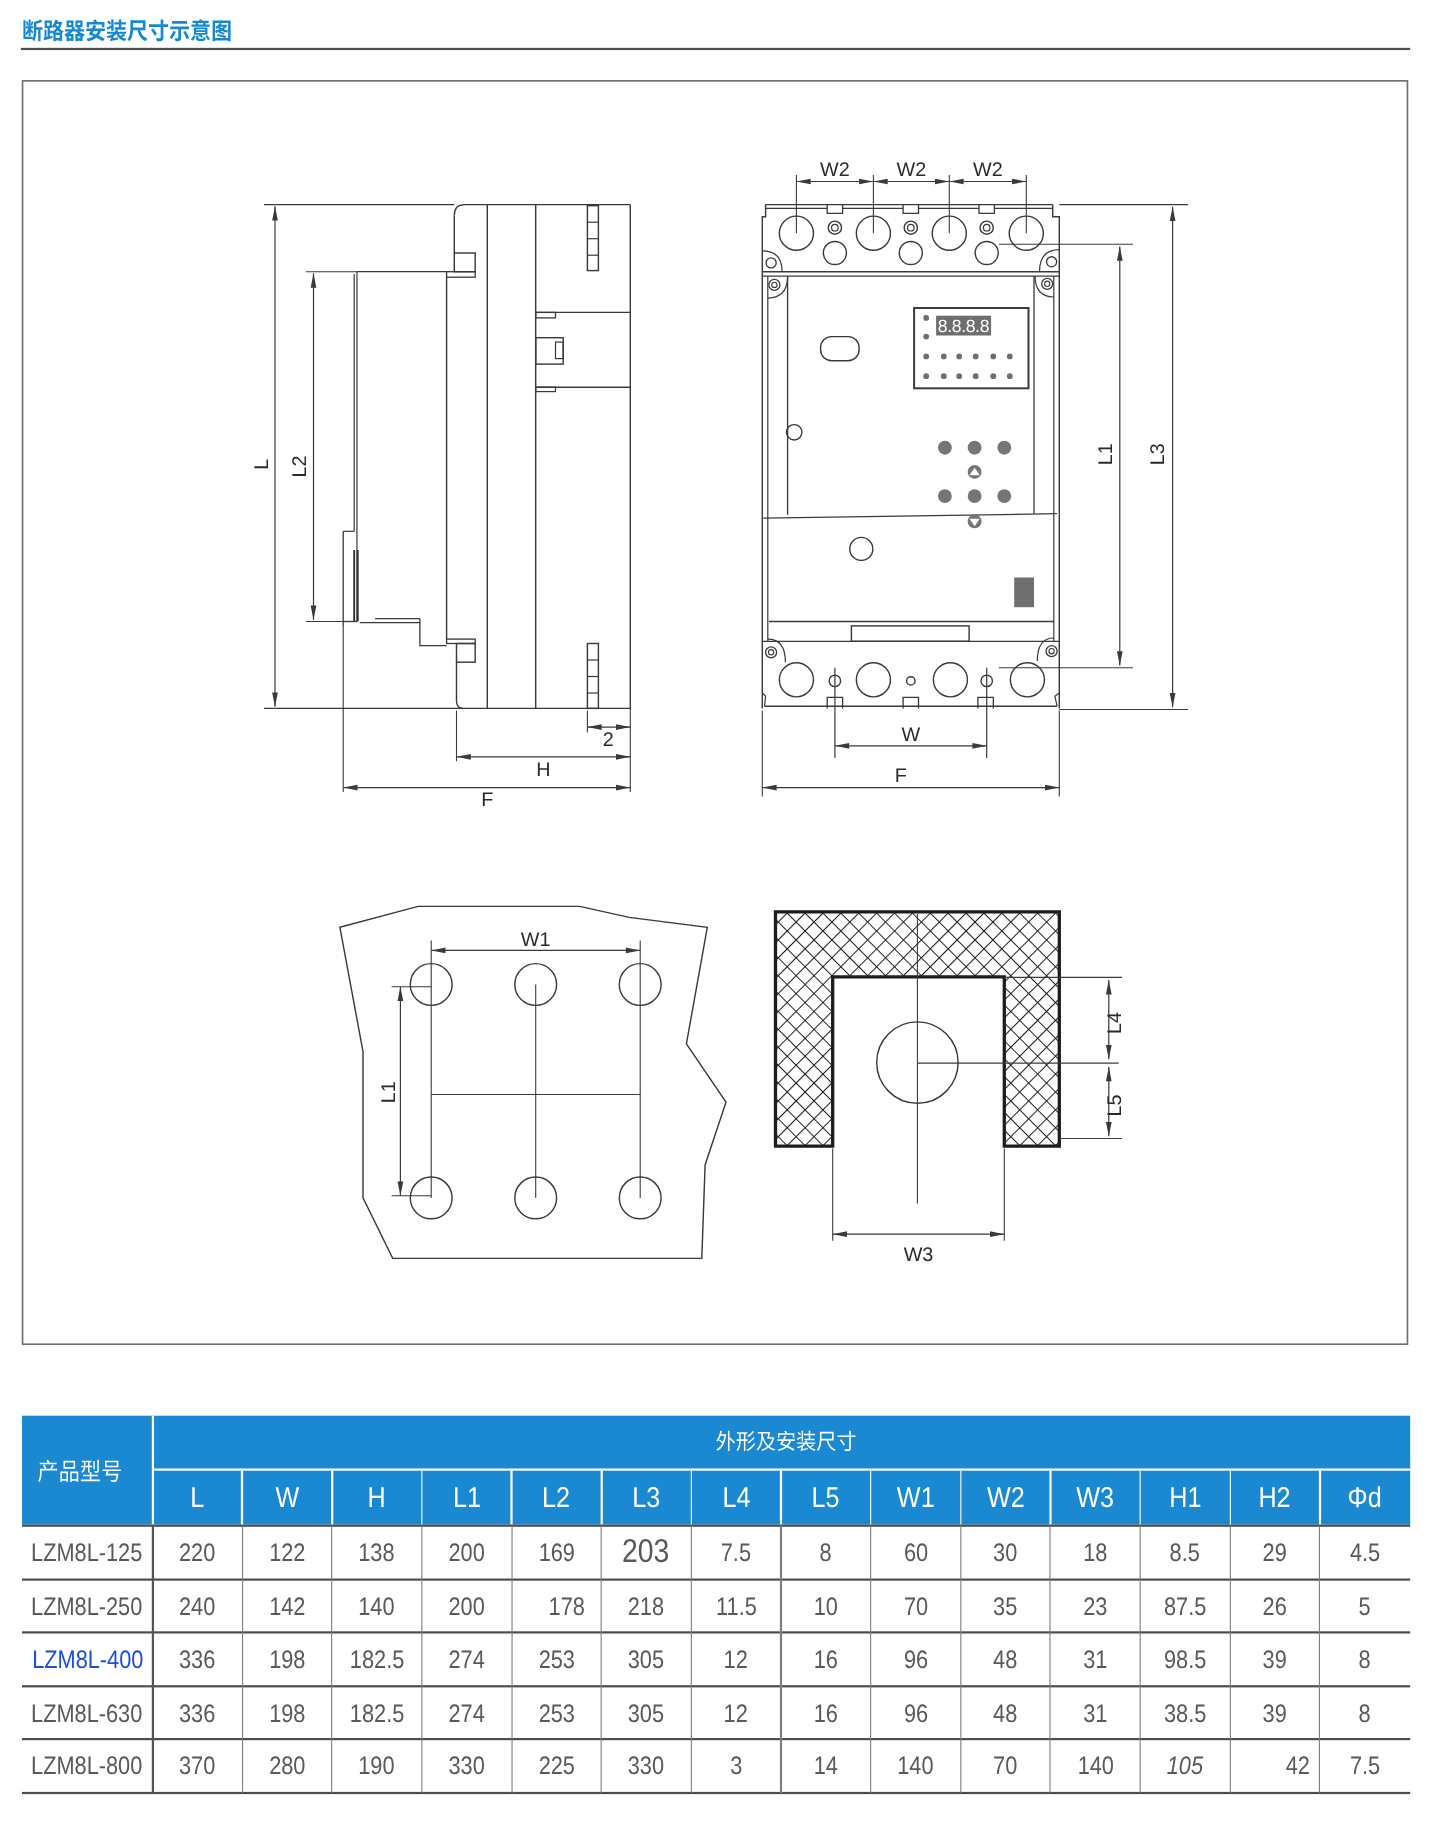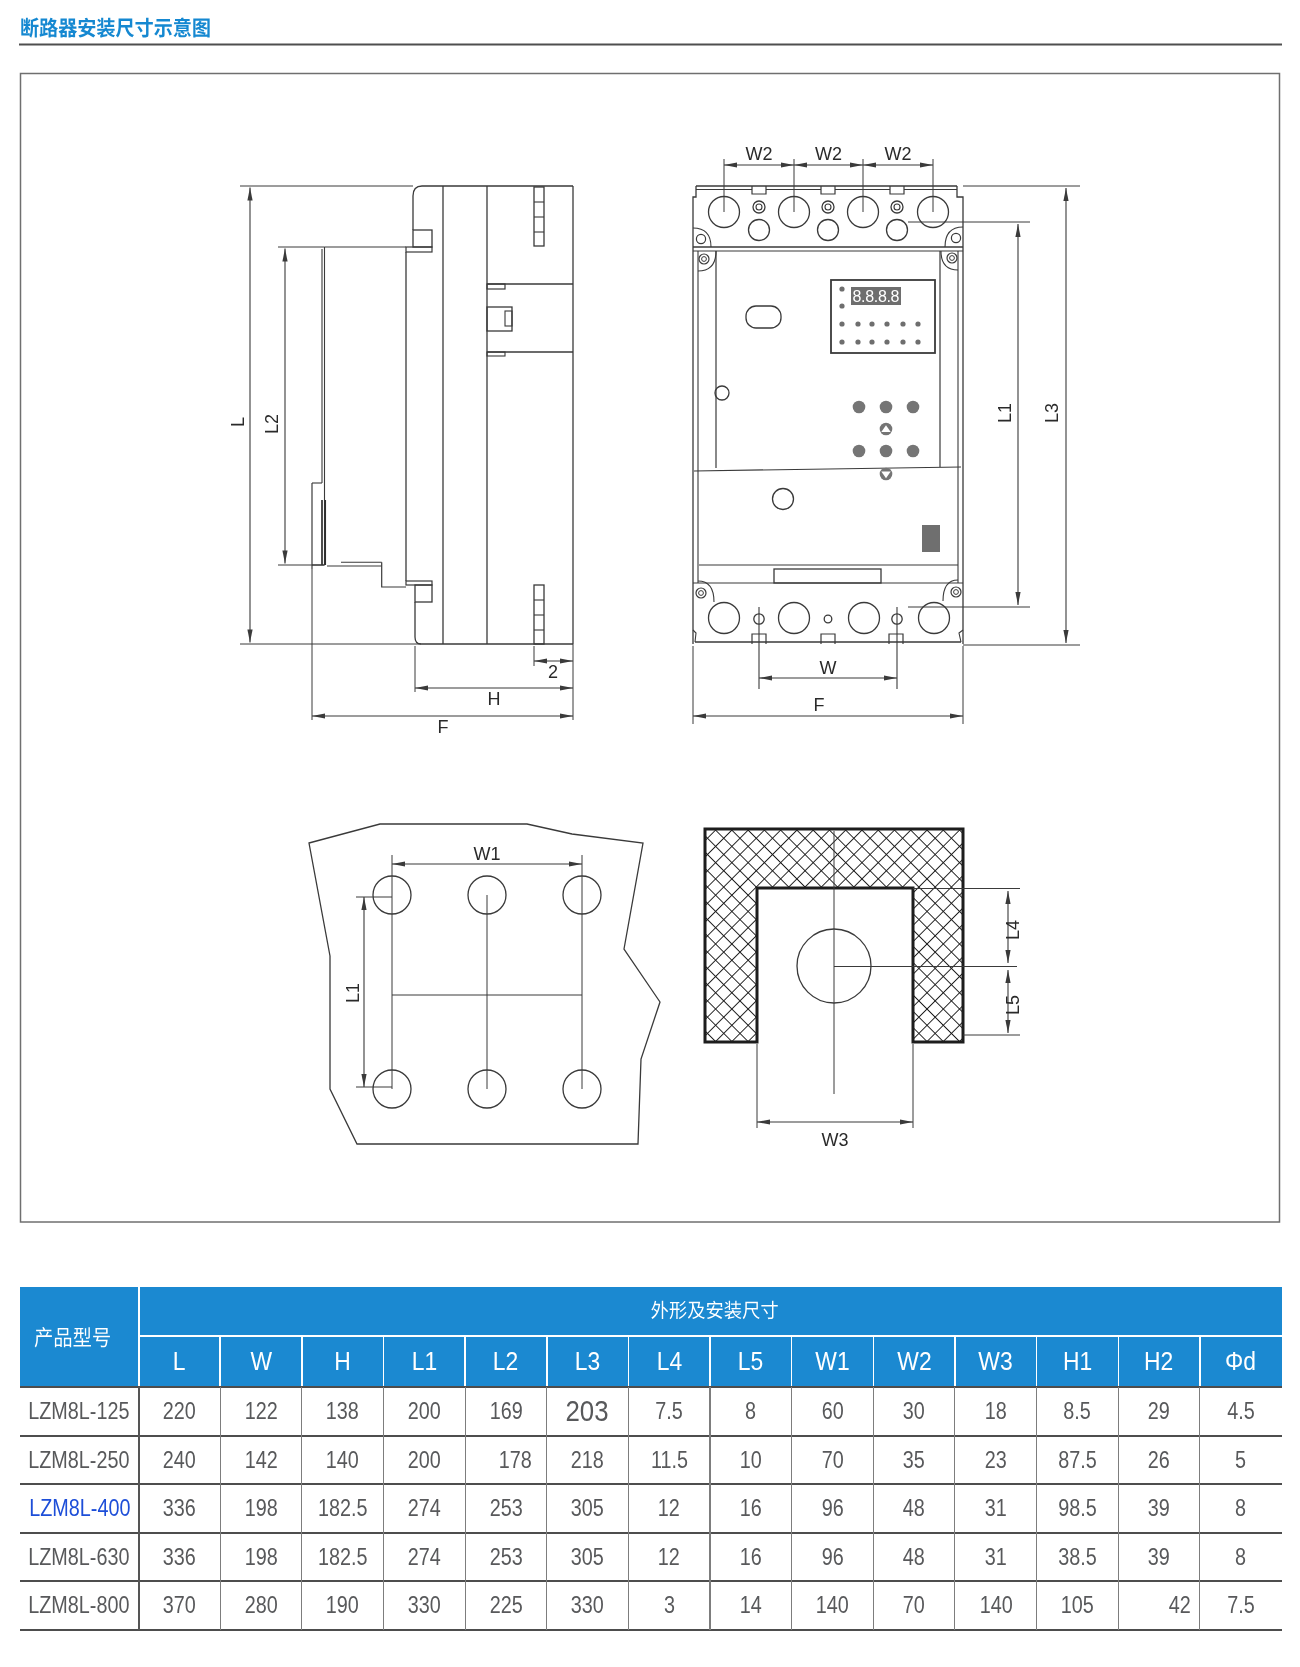--- a/index.html
+++ b/index.html
@@ -383,21 +383,21 @@
 <div style="position:absolute;left:220.1px;top:1581.4px;width:81.6px;height:48.6px;line-height:48.6px;text-align:center;color:#58595b;font-size:23px;"><span style="display:inline-block;transform:scaleX(0.86);transform-origin:center;white-space:nowrap;">280</span></div>
 <div style="position:absolute;left:301.8px;top:1581.4px;width:81.6px;height:48.6px;line-height:48.6px;text-align:center;color:#58595b;font-size:23px;"><span style="display:inline-block;transform:scaleX(0.86);transform-origin:center;white-space:nowrap;">190</span></div>
 <div style="position:absolute;left:383.4px;top:1581.4px;width:81.6px;height:48.6px;line-height:48.6px;text-align:center;color:#58595b;font-size:23px;"><span style="display:inline-block;transform:scaleX(0.86);transform-origin:center;white-space:nowrap;">330</span></div>
 <div style="position:absolute;left:465.1px;top:1581.4px;width:81.6px;height:48.6px;line-height:48.6px;text-align:center;color:#58595b;font-size:23px;"><span style="display:inline-block;transform:scaleX(0.86);transform-origin:center;white-space:nowrap;">225</span></div>
 <div style="position:absolute;left:546.7px;top:1581.4px;width:81.6px;height:48.6px;line-height:48.6px;text-align:center;color:#58595b;font-size:23px;"><span style="display:inline-block;transform:scaleX(0.86);transform-origin:center;white-space:nowrap;">330</span></div>
 <div style="position:absolute;left:628.4px;top:1581.4px;width:81.6px;height:48.6px;line-height:48.6px;text-align:center;color:#58595b;font-size:23px;"><span style="display:inline-block;transform:scaleX(0.86);transform-origin:center;white-space:nowrap;">3</span></div>
 <div style="position:absolute;left:710.0px;top:1581.4px;width:81.6px;height:48.6px;line-height:48.6px;text-align:center;color:#58595b;font-size:23px;"><span style="display:inline-block;transform:scaleX(0.86);transform-origin:center;white-space:nowrap;">14</span></div>
 <div style="position:absolute;left:791.6px;top:1581.4px;width:81.6px;height:48.6px;line-height:48.6px;text-align:center;color:#58595b;font-size:23px;"><span style="display:inline-block;transform:scaleX(0.86);transform-origin:center;white-space:nowrap;">140</span></div>
 <div style="position:absolute;left:873.3px;top:1581.4px;width:81.6px;height:48.6px;line-height:48.6px;text-align:center;color:#58595b;font-size:23px;"><span style="display:inline-block;transform:scaleX(0.86);transform-origin:center;white-space:nowrap;">70</span></div>
 <div style="position:absolute;left:954.9px;top:1581.4px;width:81.6px;height:48.6px;line-height:48.6px;text-align:center;color:#58595b;font-size:23px;"><span style="display:inline-block;transform:scaleX(0.86);transform-origin:center;white-space:nowrap;">140</span></div>
-<div style="position:absolute;left:1036.6px;top:1581.4px;width:81.6px;height:38px;line-height:48.6px;text-align:center;color:#58595b;font-size:23px;"><span style="display:inline-block;transform:scaleX(0.86);transform-origin:center;white-space:nowrap;">105</span></div>
+<div style="position:absolute;left:1036.6px;top:1581.4px;width:81.6px;height:38px;line-height:48.6px;text-align:center;color:#58595b;font-size:23px;font-style:italic;"><span style="display:inline-block;transform:scaleX(0.86);transform-origin:center;white-space:nowrap;">105</span></div>
 <div style="position:absolute;left:1139px;top:1581.4px;width:81.6px;height:48.6px;line-height:48.6px;text-align:center;color:#58595b;font-size:23px;"><span style="display:inline-block;transform:scaleX(0.86);transform-origin:center;white-space:nowrap;">42</span></div>
 <div style="position:absolute;left:1199.9px;top:1581.4px;width:81.6px;height:48.6px;line-height:48.6px;text-align:center;color:#58595b;font-size:23px;"><span style="display:inline-block;transform:scaleX(0.86);transform-origin:center;white-space:nowrap;">7.5</span></div>
 <div style="position:absolute;left:19.5px;top:1629.0px;width:1262px;height:2px;background:#4d4d4d;"></div>
 <div style="position:absolute;left:137.5px;top:1387.0px;width:2px;height:243.0px;background:#555;"></div>
 <div style="position:absolute;left:219.5px;top:1387.0px;width:1.2px;height:243.0px;background:#7d7d7d;"></div>
 <div style="position:absolute;left:301.2px;top:1387.0px;width:1.2px;height:243.0px;background:#7d7d7d;"></div>
 <div style="position:absolute;left:382.8px;top:1387.0px;width:1.2px;height:243.0px;background:#7d7d7d;"></div>
 <div style="position:absolute;left:464.5px;top:1387.0px;width:1.2px;height:243.0px;background:#7d7d7d;"></div>
 <div style="position:absolute;left:546.1px;top:1387.0px;width:1.2px;height:243.0px;background:#7d7d7d;"></div>
 <div style="position:absolute;left:627.8px;top:1387.0px;width:1.2px;height:243.0px;background:#7d7d7d;"></div>

